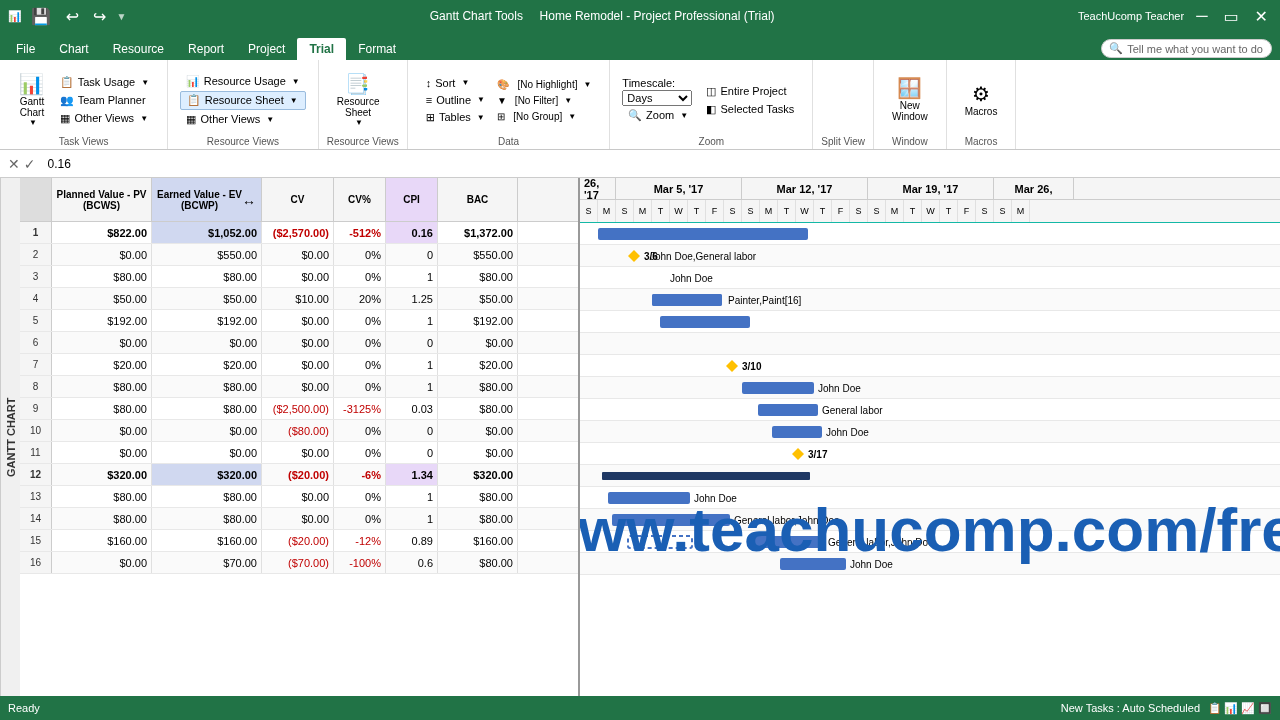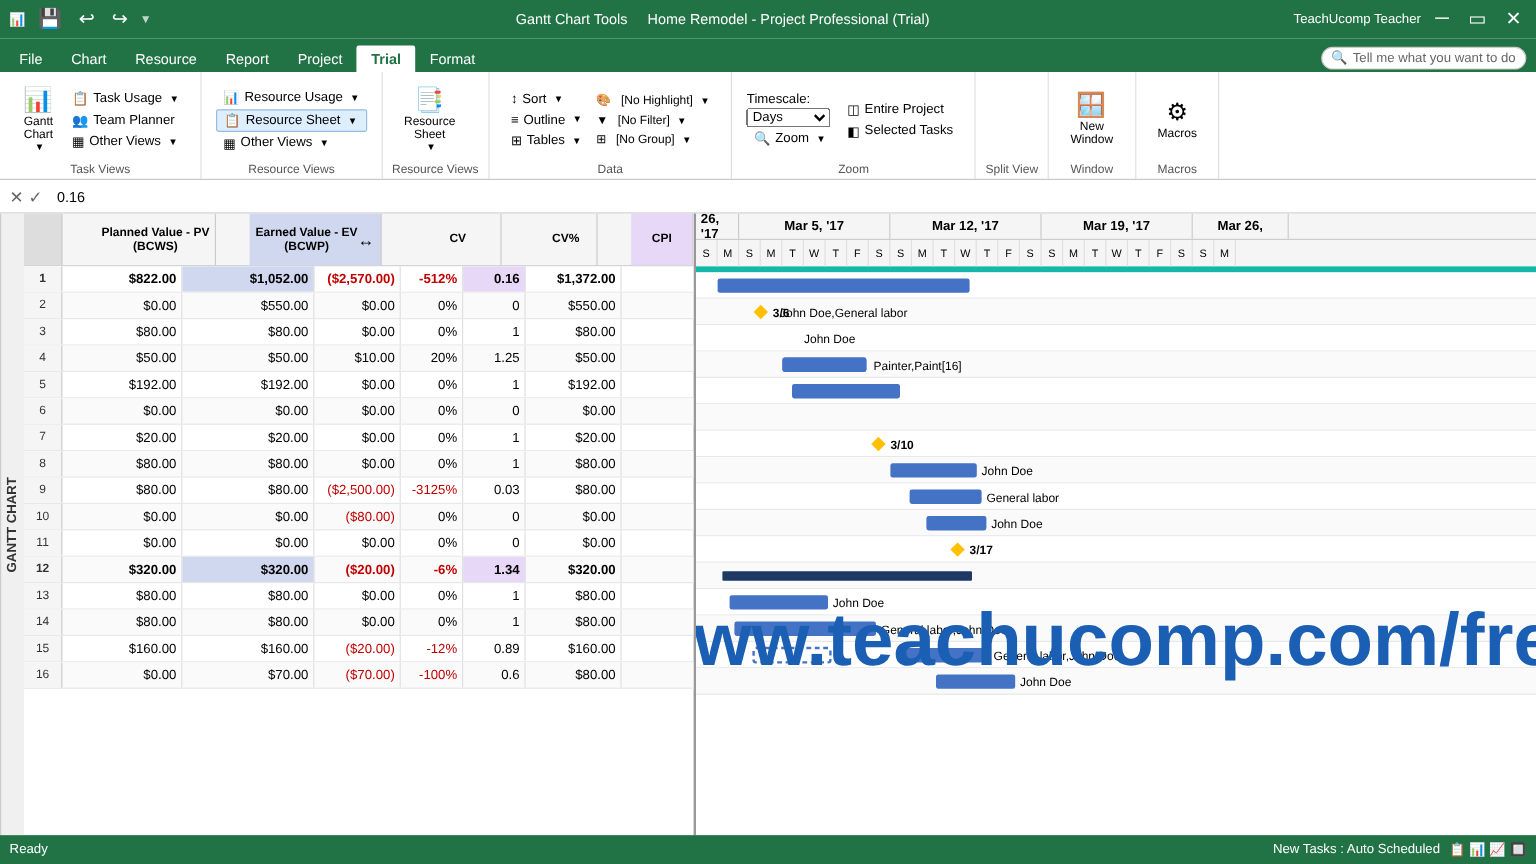--- a/index.html
+++ b/index.html
@@ -134,21 +134,20 @@
     .grid-area {
       width: 560px;
       overflow: hidden;
       border-right: 2px solid #999;
     }
     .grid-header {
       display: flex;
       background: #f5f5f5;
       border-bottom: 1px solid #ccc;
       height: 44px;
-      gap: 28px;
     }
     .grid-header-cell {
       border-right: 1px solid #ccc;
       display: flex;
       align-items: center;
       justify-content: center;
       text-align: center;
       font-size: 10px;
       font-weight: bold;
       padding: 2px 4px;
@@ -181,21 +180,21 @@
     }
 
     
     .gantt-area {
       flex: 1;
       overflow: hidden;
       position: relative;
     }
     .gantt-header {
       background: #f5f5f5;
-      border-bottom: 5px solid #14b8a6;
+      border-bottom: 1px solid #14b8a6;
     }
     .gantt-header-row1 {
       display: flex;
       height: 22px;
       border-bottom: 1px solid #ccc;
     }
     .gantt-header-row2 {
       display: flex;
       height: 22px;
     }

